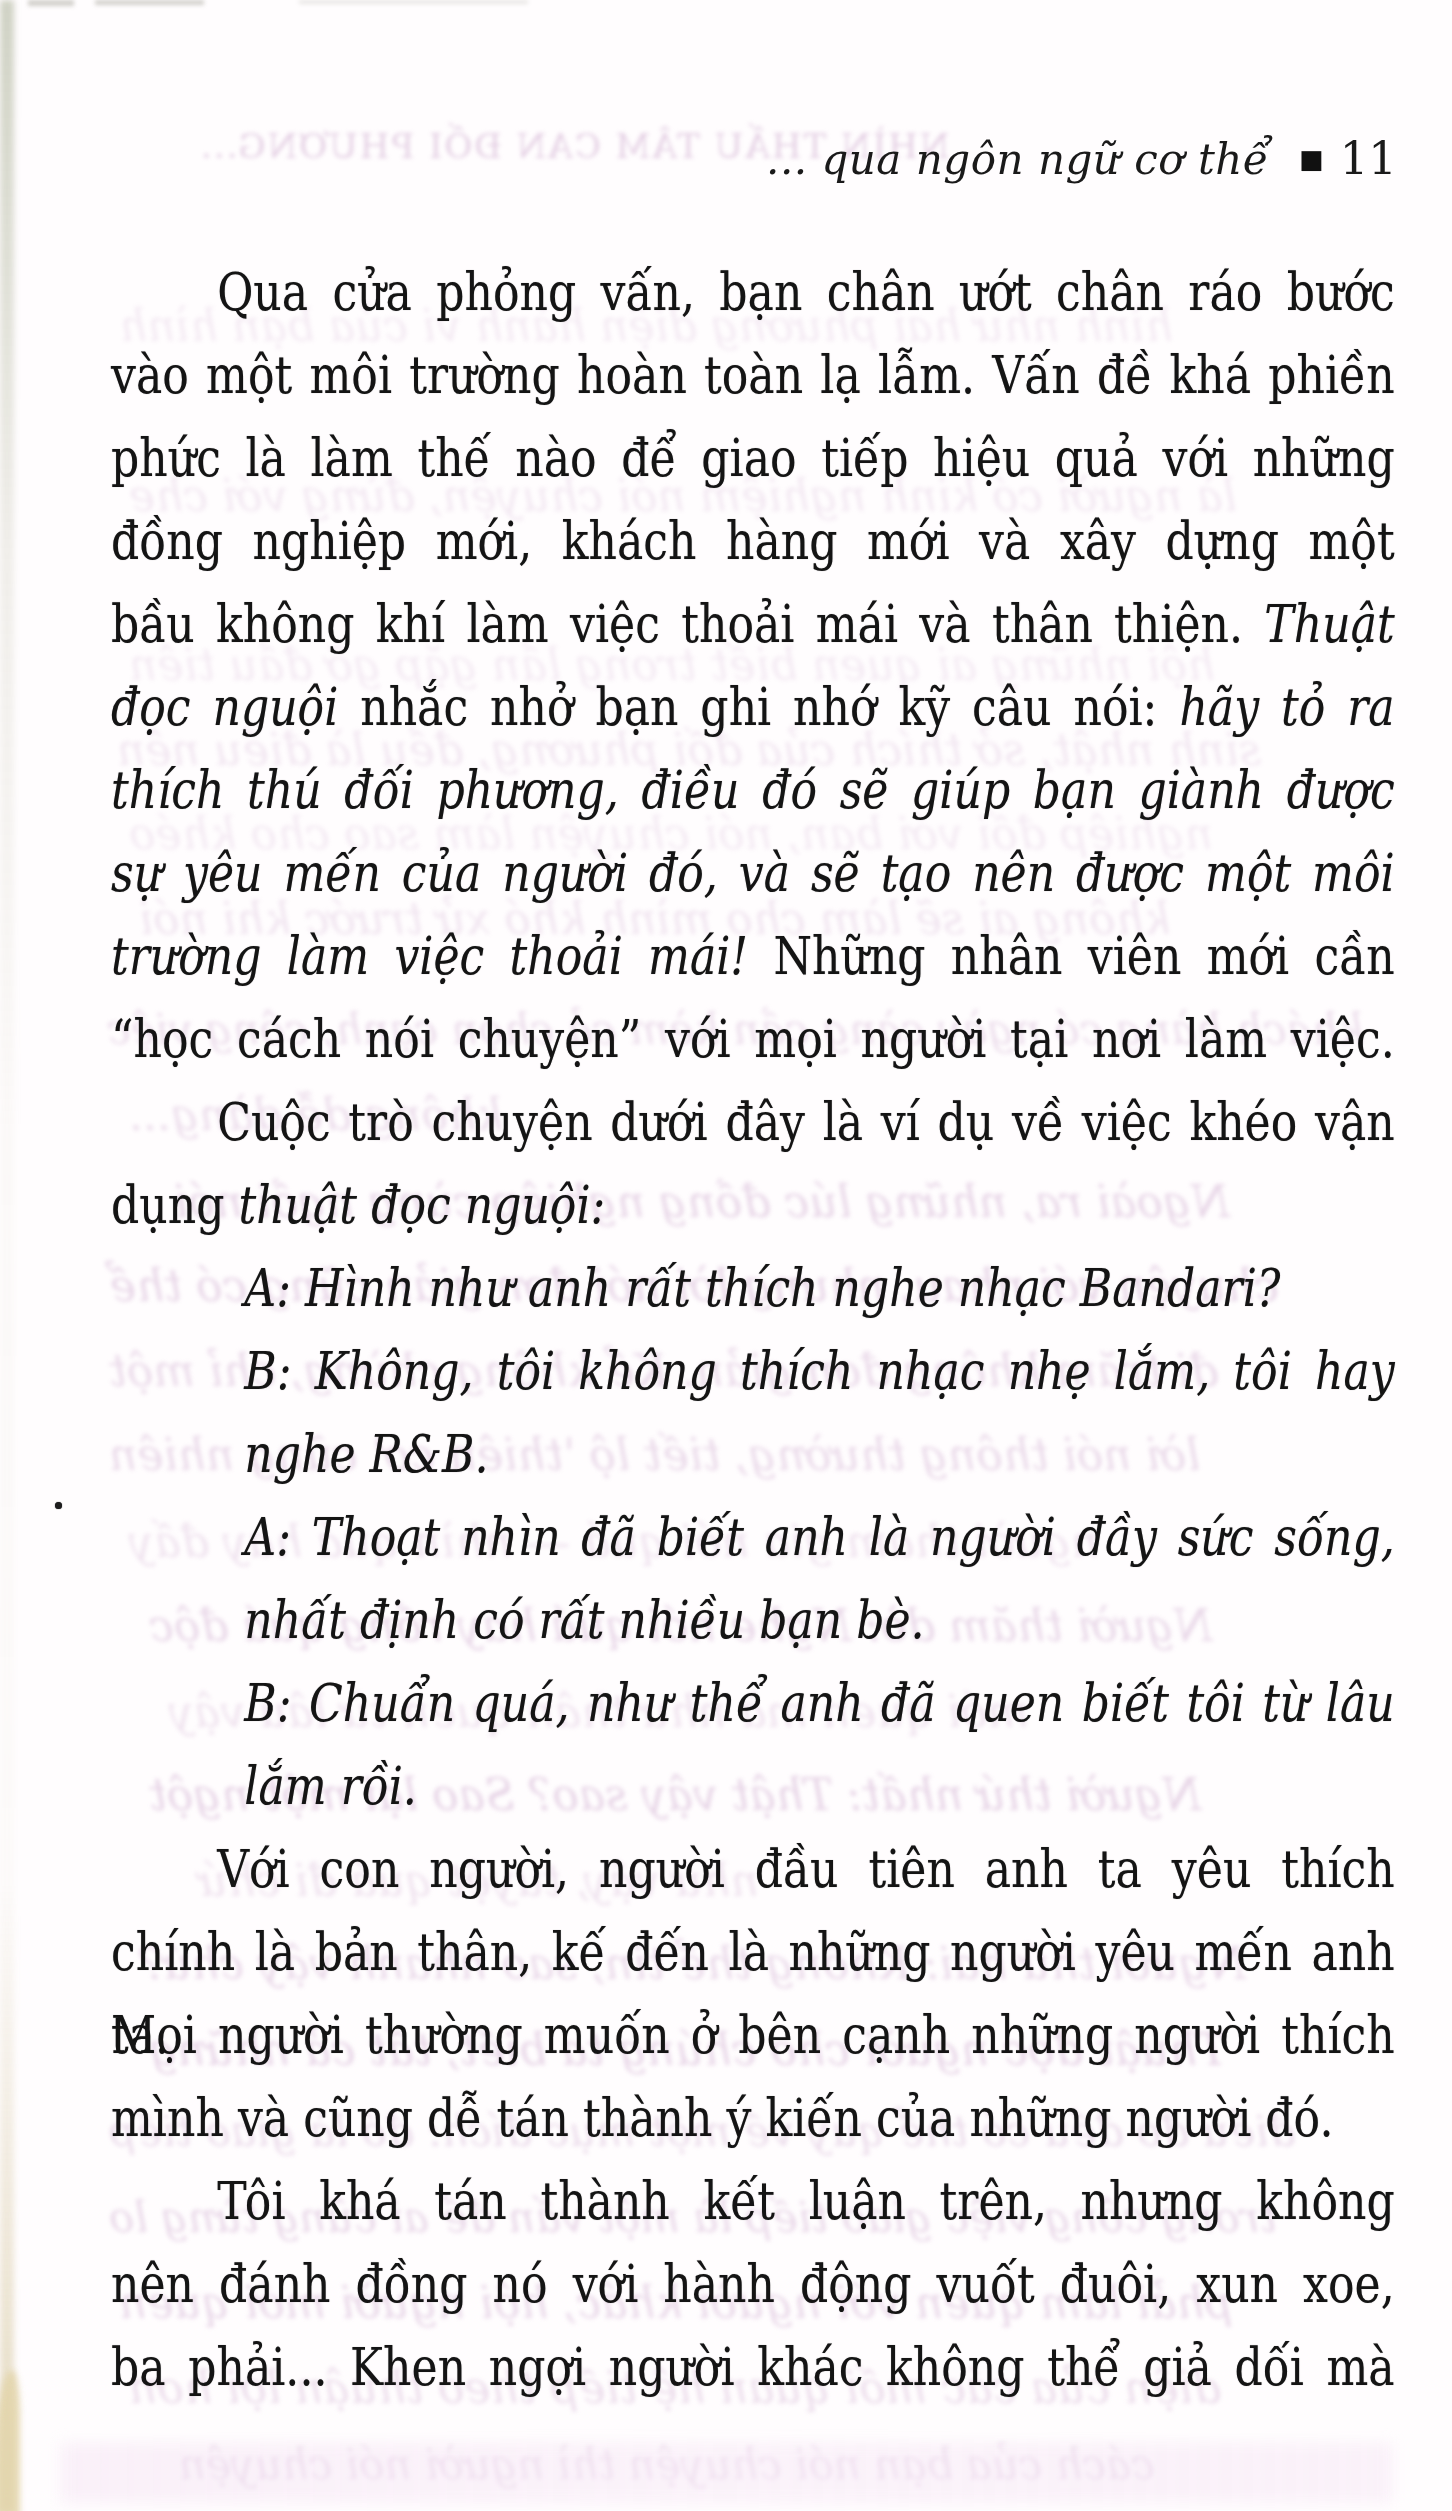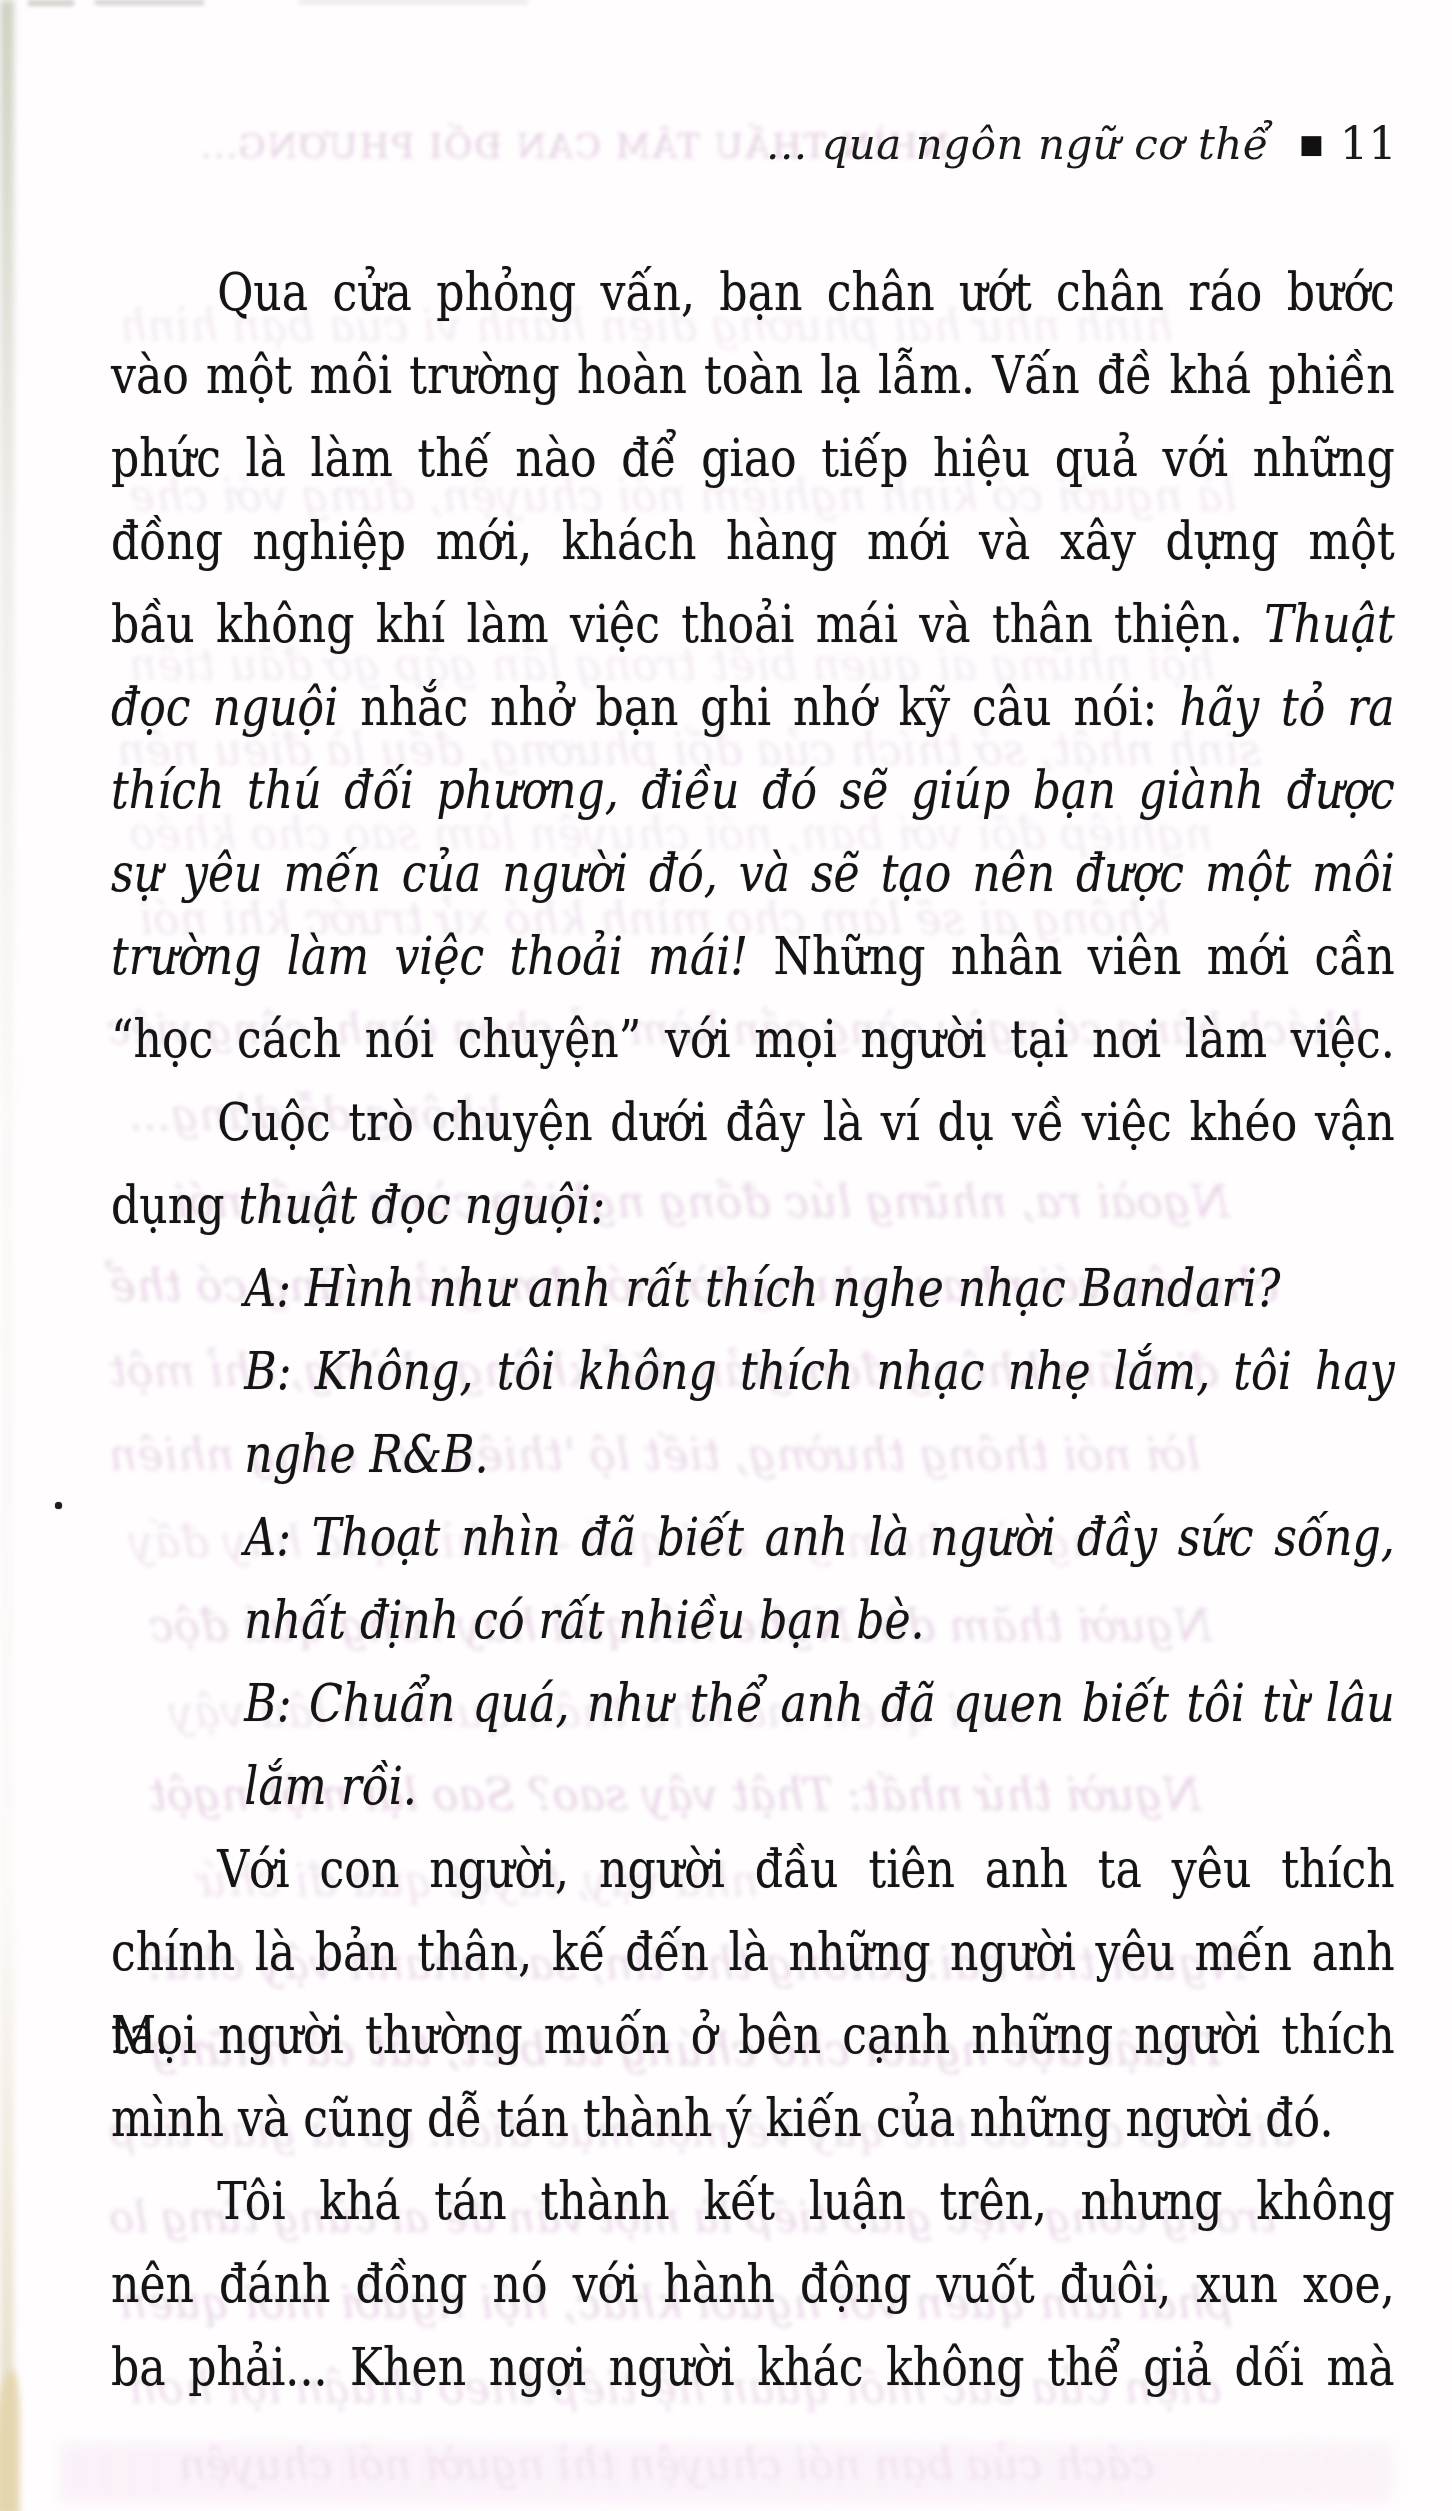--- a/index.html
+++ b/index.html
@@ -31,21 +31,21 @@
   }
   
   .bleed-layer { position:absolute; inset:0; }
   .bleed {
     position:absolute; transform:scaleX(-1); white-space:nowrap;
     font-style:italic; color:#c9a2c9; filter:blur(2px); line-height:1;
   }
   .bleed.caps { font-style:normal; letter-spacing:2px; }
   
   .page-header {
-    position:absolute; top:119px; right:56px; color:#1a1a1a;
+    position:absolute; top:134px; right:56px; color:#1a1a1a;
     font-size:42px; line-height:1.1; white-space:nowrap;
   }
   .page-header .title { font-style:italic; letter-spacing:0.5px; }
   .page-header .sep { font-style:normal; font-size:26px; vertical-align:6px; margin:0 16px 0 30px; color:#111; }
   .page-header .num { font-style:normal; font-size:45px; }
   
   .text-block {
     position:absolute; left:111px; top:251px; width:1512px;
     transform:scaleX(0.849); transform-origin:0 0;
     font-size:52px; line-height:83px; color:#141414;

